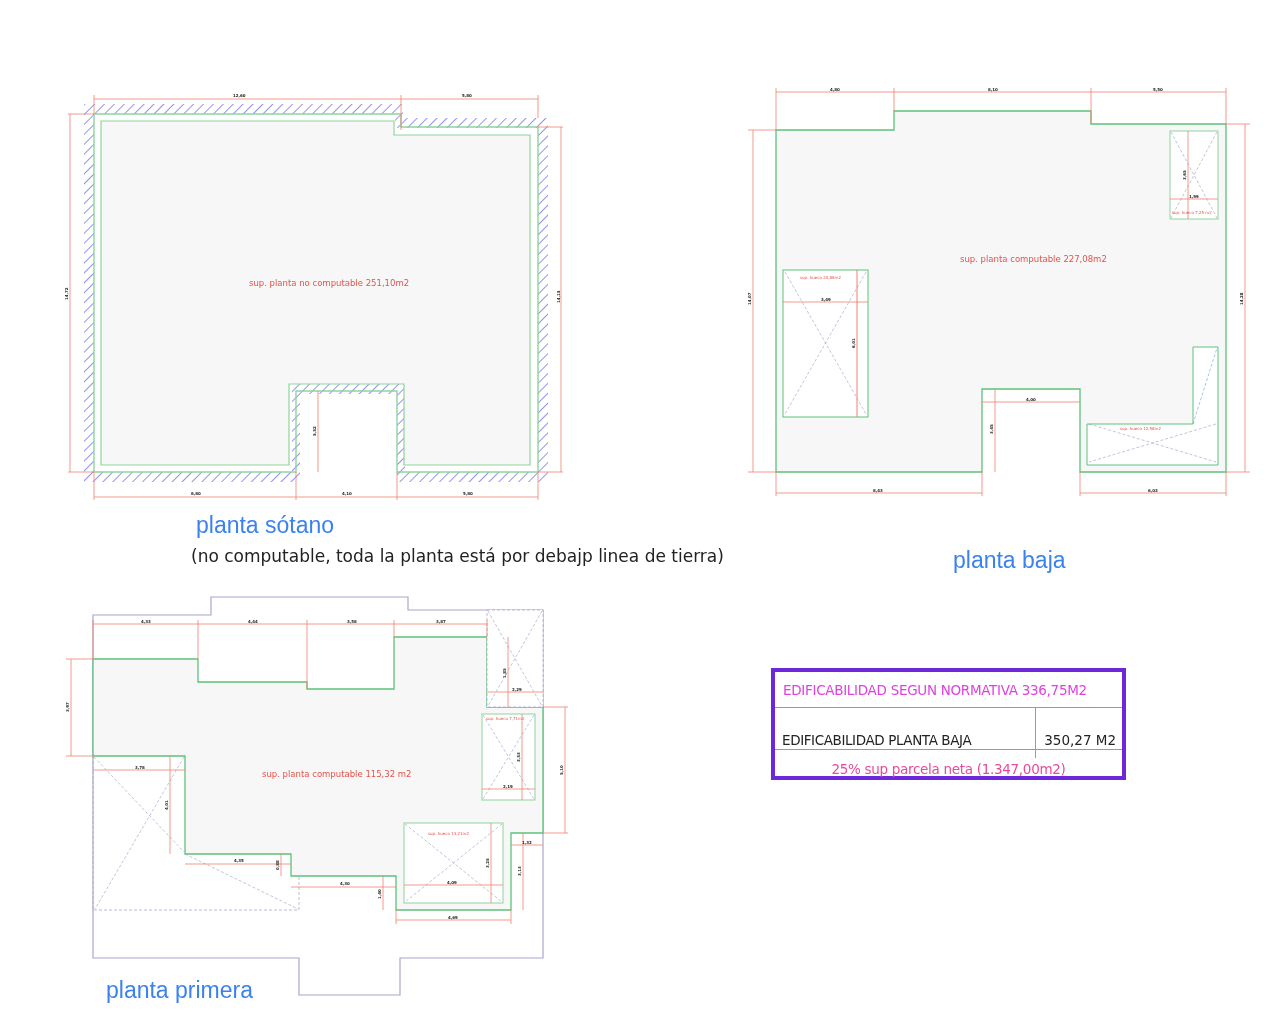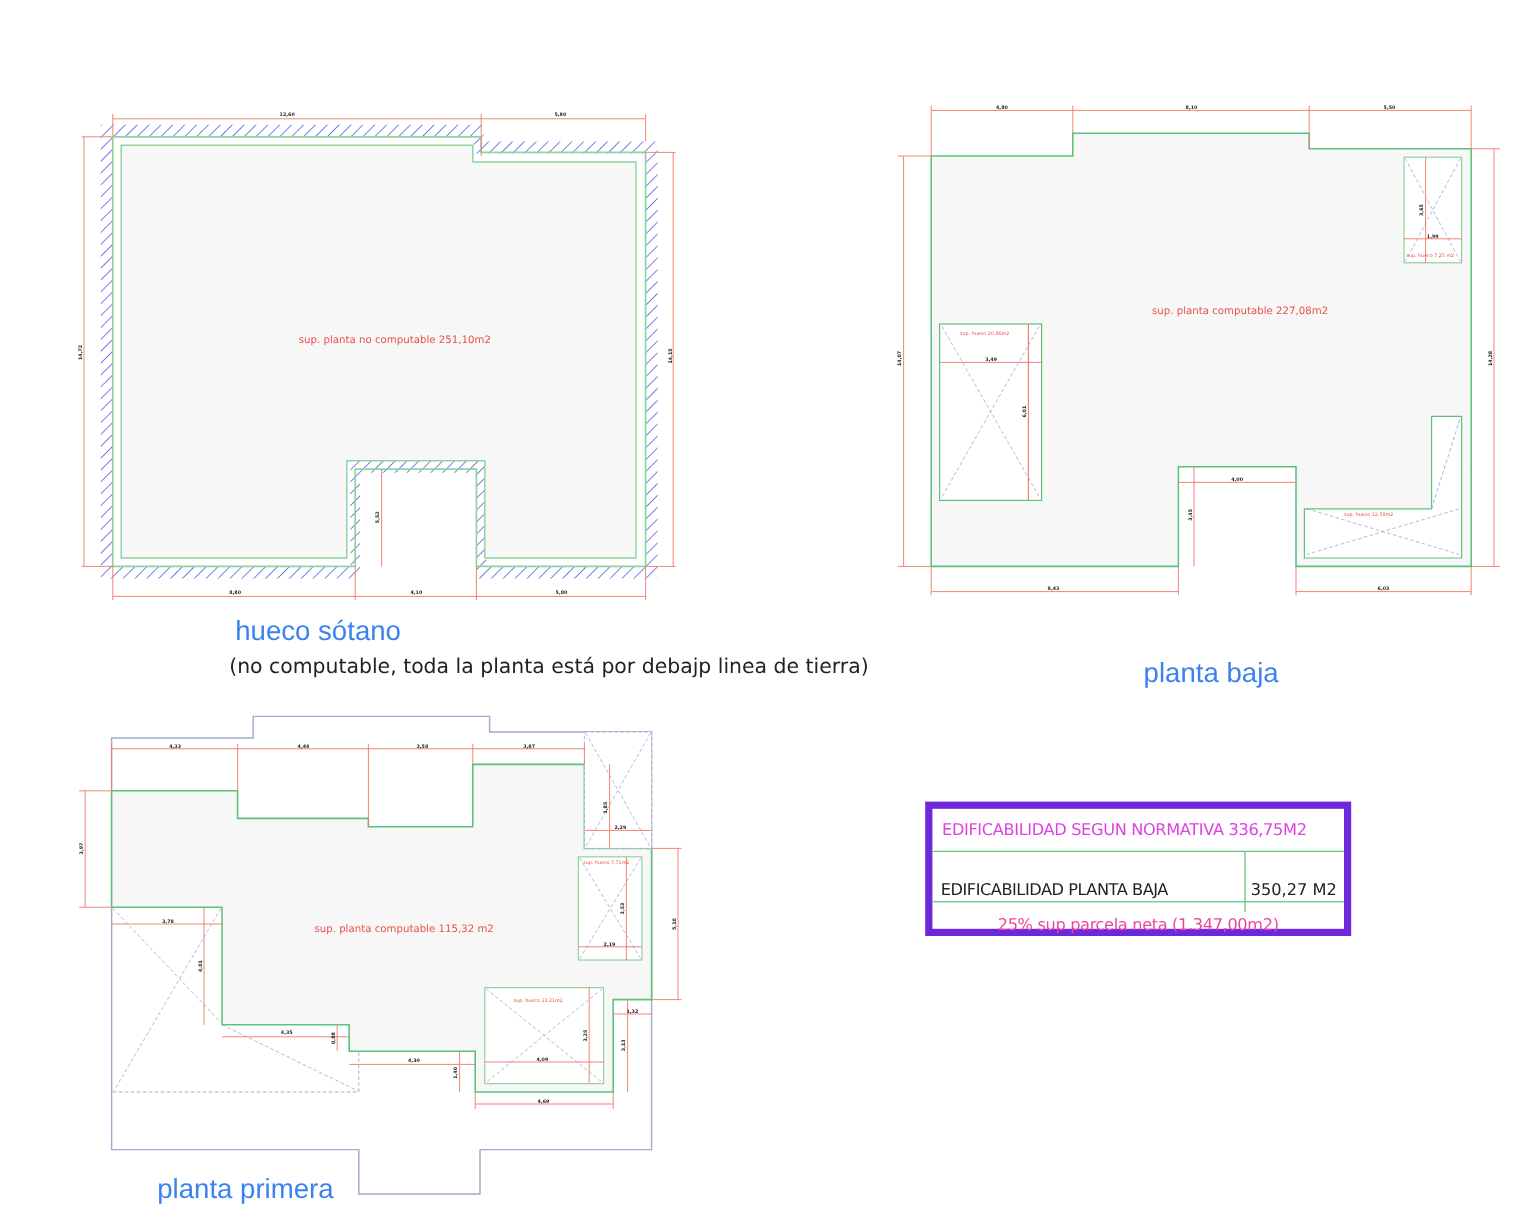--- a/index.html
+++ b/index.html
@@ -3,21 +3,21 @@
 <meta charset="utf-8">
 <style>
   html, body { margin: 0; padding: 0; background: #ffffff; }
   body { width: 1280px; height: 1027px; position: relative; overflow: hidden; font-family: "DejaVu Sans", sans-serif; }
   .plan-svg { position: absolute; left: 0; top: 0; }
   .dim { font-family: "DejaVu Sans", sans-serif; font-size: 4px; font-weight: bold; fill: #222; }
   .area-label { font-family: "DejaVu Sans", sans-serif; font-size: 8.5px; fill: #e8524a; }
   .hueco-label { font-family: "DejaVu Sans", sans-serif; font-size: 4px; fill: #e8524a; }
   .title { position: absolute; color: #3b82f0; font-family: "Liberation Sans", sans-serif; font-size: 23px; white-space: nowrap; }
   .subtitle { position: absolute; color: #222; font-family: "DejaVu Sans", sans-serif; font-size: 17px; white-space: nowrap; }
-  .table { position: absolute; left: 771px; top: 668px; width: 355px; height: 112px; border: 6px solid #6d28d9; background: #fff; box-sizing: border-box; }
+  .table { position: absolute; left: 771px; top: 668px; width: 355px; height: 112px; border: 4px solid #6d28d9; background: #fff; box-sizing: border-box; }
   .t-head { position: absolute; left: 0; top: 0; width: 100%; height: 36px; color: #e040e0; font-family: "DejaVu Sans", sans-serif; font-size: 13.5px; line-height: 36px; padding-left: 8px; box-sizing: border-box; border-bottom: 1px solid #5cc27a; white-space: nowrap; letter-spacing: -0.3px; }
   .t-row { position: absolute; left: 0; width: 100%; height: 17px; border-bottom: 1px solid #5cc27a; font-family: "DejaVu Sans", sans-serif; font-size: 13.5px; color: #222; line-height: 17px; white-space: nowrap; }
   .t-row .lbl { position: absolute; left: 7px; top: 0; letter-spacing: -0.4px; }
   .t-row .val { position: absolute; right: 6px; top: 0; }
   .t-vline { position: absolute; left: 260px; top: 36px; width: 1px; height: 50px; background: #5cc27a; }
   .t-foot { position: absolute; left: 0; top: 86px; width: 100%; height: 24px; color: #ec4899; font-family: "DejaVu Sans", sans-serif; font-size: 13.5px; text-align: center; line-height: 22px; white-space: nowrap; letter-spacing: -0.3px; }
 </style>
 </head>
 <body>
 
@@ -220,24 +220,24 @@
     <text class="dim" x="0" y="0" transform="translate(279,870) rotate(-90)">0,88</text>
     <text class="dim" x="340" y="885">4,30</text>
     <text class="dim" x="0" y="0" transform="translate(381,899) rotate(-90)">1,40</text>
     <text class="dim" x="448" y="919">4,69</text>
     <text class="dim" x="522" y="844">1,32</text>
     <text class="dim" x="0" y="0" transform="translate(521,876) rotate(-90)">3,13</text>
     <text class="area-label" x="262" y="777">sup. planta computable 115,32 m2</text>
   </g>
 </svg>
 
-<div class="title" style="left:196px; top:512px;">hueco sótano</div>
+<div class="title" style="left:196px; top:512px;">planta sótano</div>
 <div class="subtitle" style="left:191px; top:546px;">(no computable, toda la planta está por debajp linea de tierra)</div>
 <div class="title" style="left:953px; top:515px;margin-top:32px;">planta baja</div>
-<div class="title" style="left:106px; top:977px;margin-left:25px;">planta primera</div>
+<div class="title" style="left:106px; top:977px;">planta primera</div>
 
 <div class="table">
   <div class="t-head">EDIFICABILIDAD SEGUN NORMATIVA 336,75M2</div>
   <div class="t-row" style="top:36px;margin-top:24px;">
     <span class="lbl">EDIFICABILIDAD PLANTA BAJA</span>
     <span class="val">350,27 M2</span>
   </div>
   <div class="t-vline"></div>
   <div class="t-foot">25% sup parcela neta (1.347,00m2)</div>
 </div>

